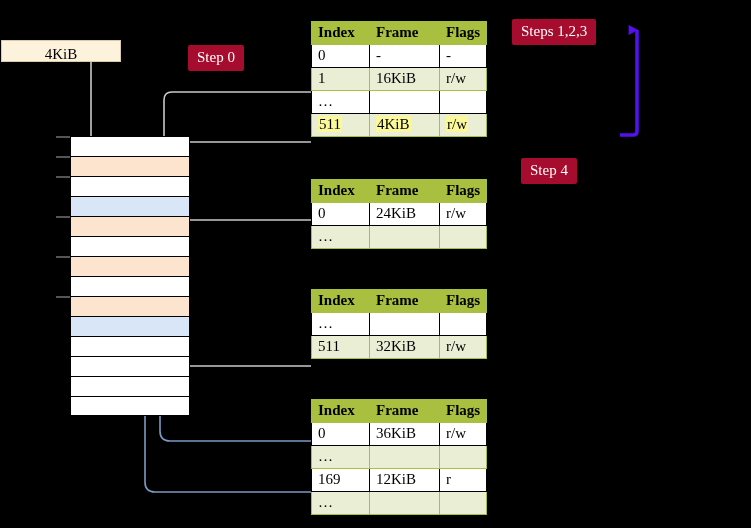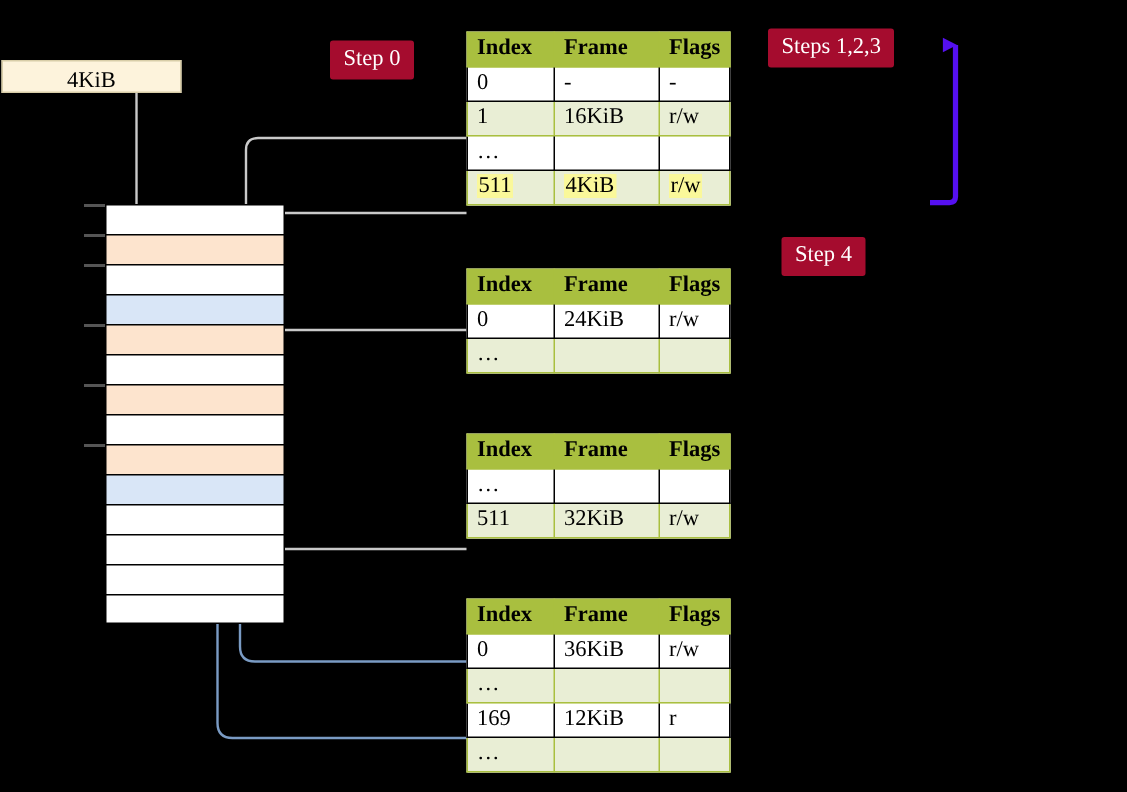--- a/index.html
+++ b/index.html
@@ -137,21 +137,21 @@
 
     <g>
       <path d="M620,135 L633,135 Q637,135 637,131 L637,30" fill="none" stroke="#5510F0" stroke-width="3.5" marker-end="url(#arrPurple)"></path>
     </g>
   </svg>
 
   <div class="kib-box" style="left:1px;top:40px;width:120px;height:22px;">
     <span>4KiB</span>
   </div>
 
-  <div class="badge badge-red" style="left:188px;top:27px;margin-left:32px;">Step 0</div>
+  <div class="badge badge-red" style="left:188px;top:45px;">Step 0</div>
 
   <div class="badge badge-red" style="left:512px;top:19px;">Steps 1,2,3</div>
 
 
   <div class="badge badge-red" style="left:521px;top:158px;text-align:center;">Step 4</div>
 
   <div class="mem" id="memcol">
       <div class="mem-row" style="top: 0px;"></div>
       <div class="mem-row peach" style="top: 20px;"></div>
       <div class="mem-row" style="top: 40px;"></div>

